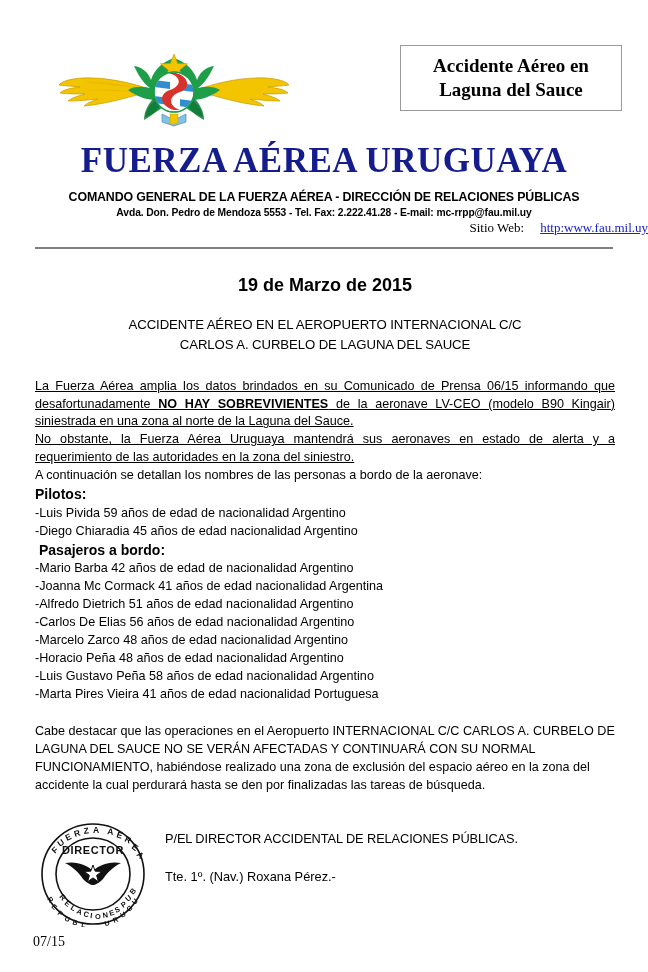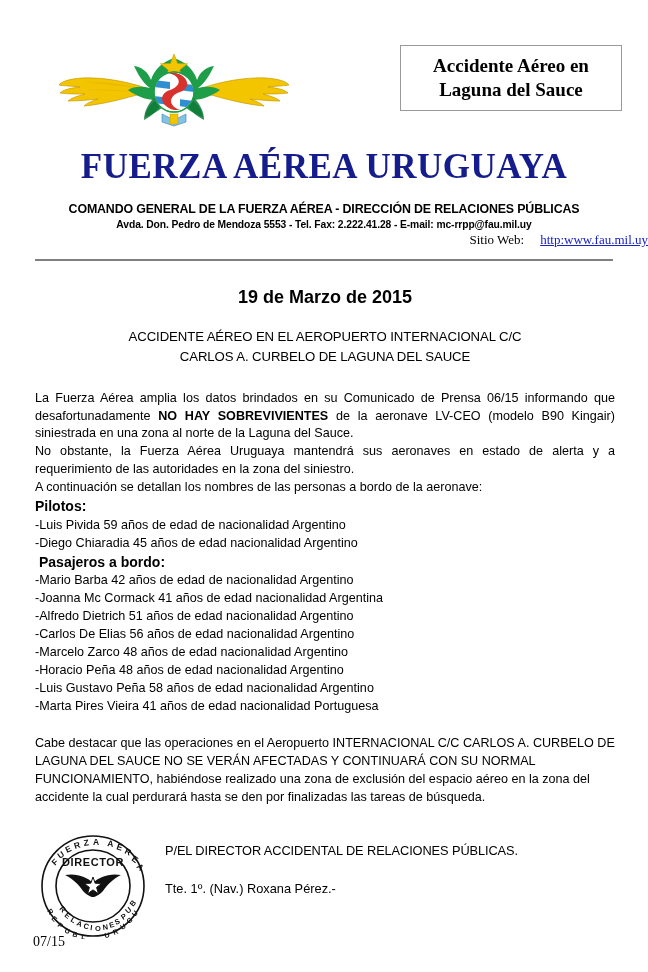--- a/index.html
+++ b/index.html
@@ -53,21 +53,21 @@
   }
 
   
   .masthead-title {
     text-align: center;
     font-family: "Liberation Serif", serif;
     font-weight: bold;
     font-size: 35px;
     letter-spacing: 0.5px;
     color: #151c8c;
-    margin: 14px;
+    margin: 8px;
     padding: 0 0 2px 0;
     line-height: 1.05;
   }
   .masthead-sub {
     text-align: center;
     font-family: "Liberation Sans", sans-serif;
     font-weight: bold;
     font-size: 12.4px;
     color: #000000;
     letter-spacing: -0.15px;
@@ -122,20 +122,21 @@
     line-height: 1.55;
     margin-top: 19px;
     letter-spacing: -0.1px;
   }
 
   .para {
     text-align: justify;
     font-size: 12.6px;
     line-height: 1.42;
     margin-top: 22px;
+    text-decoration: underline;
   }
   .para.tight { margin-top: 0; }
 
   .line {
     font-size: 12.6px;
     line-height: 1.42;
     text-align: left;
   }
 
   .b { font-weight: bold; }

